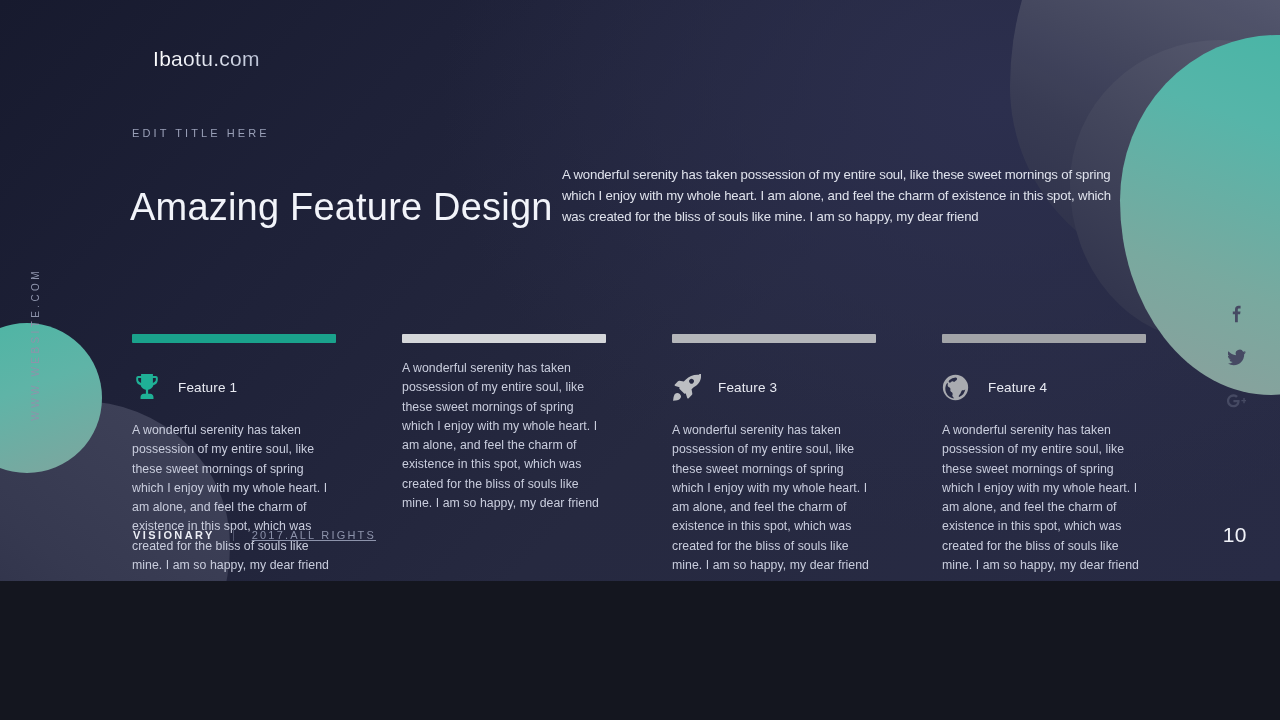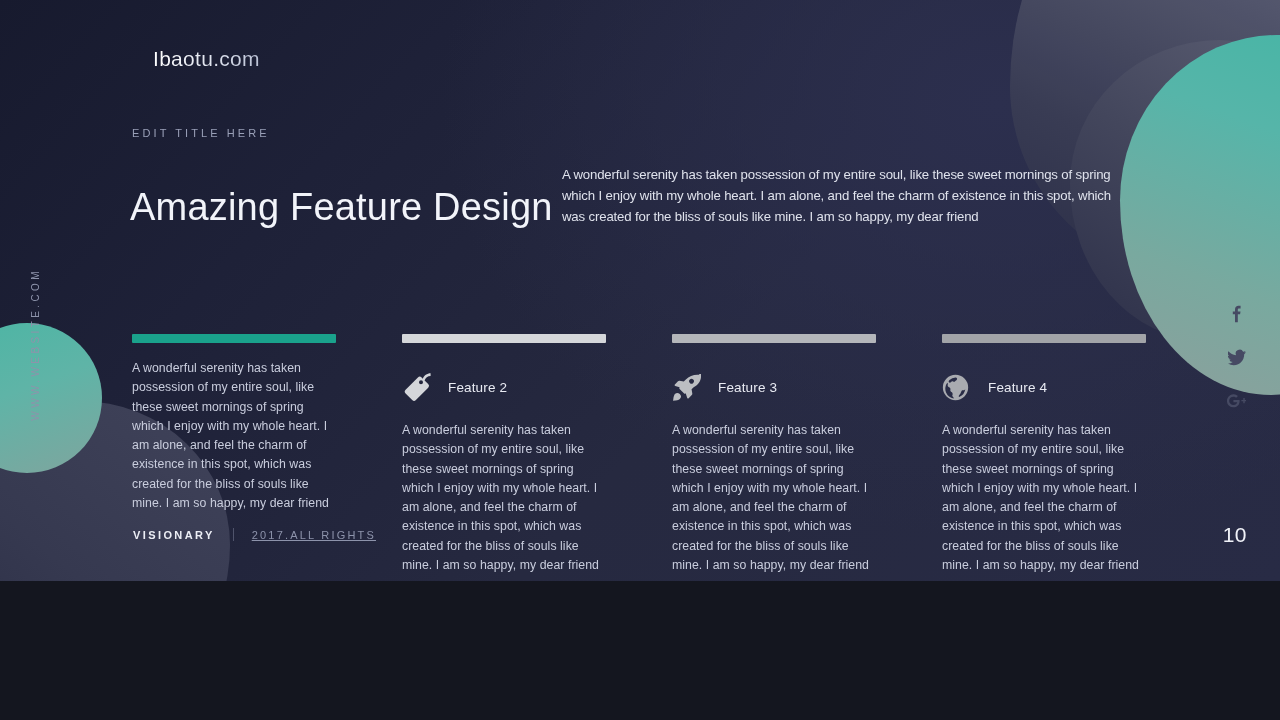--- a/index.html
+++ b/index.html
@@ -227,33 +227,33 @@
       <svg width="19" height="16" viewBox="0 0 24 18">
           <path d="M8.1 7.6v2.9h4.8c-.2 1.24-1.45 3.64-4.8 3.64A5.3 5.3 0 0 1 2.8 8.8 5.3 5.3 0 0 1 8.1 3.5c1.66 0 2.78.7 3.42 1.31l2.33-2.24A8.14 8.14 0 0 0 8.1.6a8.2 8.2 0 0 0 0 16.4c4.74 0 7.88-3.33 7.88-8.02 0-.54-.06-.95-.13-1.36H8.1zM22.4 7.6V5.2h-1.8v2.4h-2.4v1.8h2.4v2.4h1.8V9.4h2.4V7.6h-2.4z"></path>
         </svg>
     </span>
   </div>
 
   <div class="features">
 
     <div class="feature">
       <div class="feat-bar" style="background: rgb(26, 162, 140);"></div>
-      <div class="feat-body">A wonderful serenity has taken possession of my entire soul, like these sweet mornings of spring which I enjoy with my whole heart. I am alone, and feel the charm of existence in this spot, which was created for the bliss of souls like mine. I am so happy, my dear friend</div>
-    </div>
-
-    <div class="feature">
-      <div class="feat-bar" style="background: rgb(213, 215, 218);"></div>
       <div class="feat-head">
         <span class="feat-icon">
-          <svg width="32" height="32" viewBox="0 0 32 32" fill="#d4d6da">
-              <path d="M28.6 2.2c-3.6 0-6.6 2.3-7.8 5.5l-1.2-1.2a2.6 2.6 0 0 0-3.7 0L3.6 18.8a2.6 2.6 0 0 0 0 3.7l6.6 6.6a2.6 2.6 0 0 0 3.7 0l12.3-12.3a2.6 2.6 0 0 0 0-3.7l-3.6-3.6c.7-2.6 3.1-4.5 6-4.5v-2.8zM19 13.2a2 2 0 1 1 0-4 2 2 0 0 1 0 4z"></path>
+          <svg width="30" height="30" viewBox="0 0 32 32" fill="#1fb096">
+              <path d="M25.4 4.3h-3.1V2.2H9.7v2.1H6.6c-1.2 0-2.1 1-2.1 2.1v2.2c0 2.8 2 5.1 4.7 5.6.8 2.5 3 4.4 5.6 4.8v4.3h-2.3c-1.9 0-3.4 1.5-3.4 3.4v2.2h13.8v-2.2c0-1.9-1.5-3.4-3.4-3.4h-2.3v-4.3c2.6-.4 4.8-2.3 5.6-4.8 2.7-.5 4.7-2.8 4.7-5.6V6.4c0-1.1-.9-2.1-2.1-2.1zM6.6 8.6V6.4h3.1v5.2c-1.8-.4-3.1-2-3.1-3zm18.8 0c0 1-1.3 2.6-3.1 3V6.4h3.1v2.2z"></path>
             </svg>
         </span>
-        <span class="feat-label">Feature 2</span>
+        <span class="feat-label">Feature 1</span>
       </div>
+      <div class="feat-body">A wonderful serenity has taken possession of my entire soul, like these sweet mornings of spring which I enjoy with my whole heart. I am alone, and feel the charm of existence in this spot, which was created for the bliss of souls like mine. I am so happy, my dear friend</div>
+    </div>
+
+    <div class="feature">
+      <div class="feat-bar" style="background: rgb(213, 215, 218);"></div>
       <div class="feat-body">A wonderful serenity has taken possession of my entire soul, like these sweet mornings of spring which I enjoy with my whole heart. I am alone, and feel the charm of existence in this spot, which was created for the bliss of souls like mine. I am so happy, my dear friend</div>
     </div>
 
     <div class="feature">
       <div class="feat-bar" style="background: rgb(180, 182, 186);"></div>
       <div class="feat-head">
         <span class="feat-icon">
           <svg width="29" height="29" viewBox="0 0 32 32" fill="#bcbec2">
               <path d="M30 2c-5.6-.6-11 1.4-14.7 5.1L13 9.4l-4.6-.8a2 2 0 0 0-1.8.6l-3.4 3.4a1 1 0 0 0 .4 1.7l4.7 1.5c-.2.9-.2 1.5-.2 1.5l5.6 5.6s.6 0 1.5-.2l1.5 4.7a1 1 0 0 0 1.7.4l3.4-3.4a2 2 0 0 0 .6-1.8l-.8-4.6 2.3-2.3C30.6 12 32.6 6.6 32 1l-2-.0zM23.4 10.9a2.6 2.6 0 1 1-3.7-3.7 2.6 2.6 0 0 1 3.7 3.7zM3.2 23.3c-1.6 1.6-1.9 7.3-1.9 7.3s5.7-.3 7.3-1.9a3.8 3.8 0 0 0-5.4-5.4z"></path>
             </svg>

